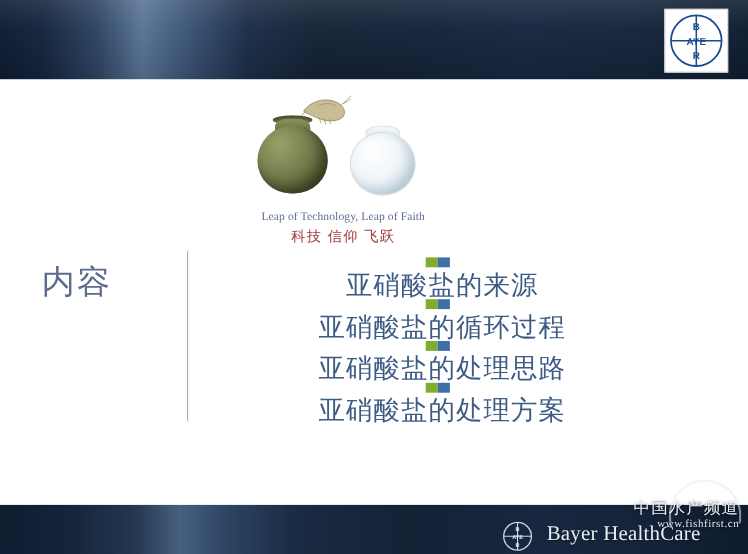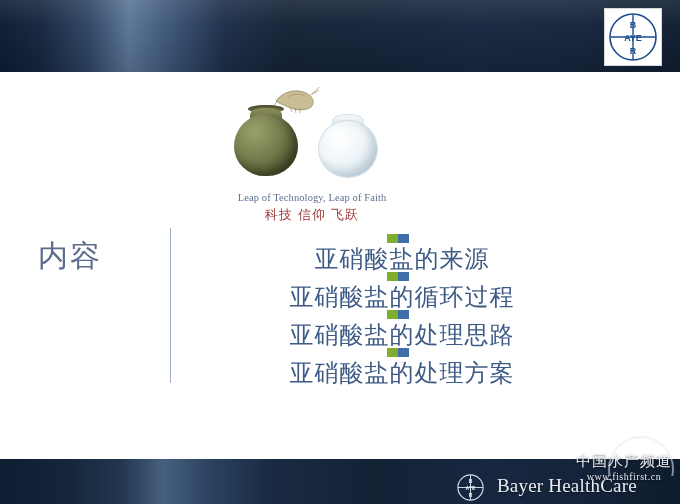--- a/index.html
+++ b/index.html
@@ -91,21 +91,21 @@
     font-family: "Liberation Serif", serif;
     font-size: 19px;
     letter-spacing: 0.2px;
     white-space: nowrap;
     text-shadow: 0 1px 1px rgba(0,0,0,0.5);
   }
   
   .watermark {
     position: absolute;
     right: 8px; bottom: 22px;
-    text-align: center;
+    text-align: right;
     line-height: 1.15;
     margin-left: 43px;
   }
   .wm-cn {
     color: #f2f5f9;
     font-family: "DejaVu Sans", sans-serif;
     font-size: 15px;
     letter-spacing: 1px;
     text-shadow: 0 1px 2px rgba(0,0,0,0.6);
   }

